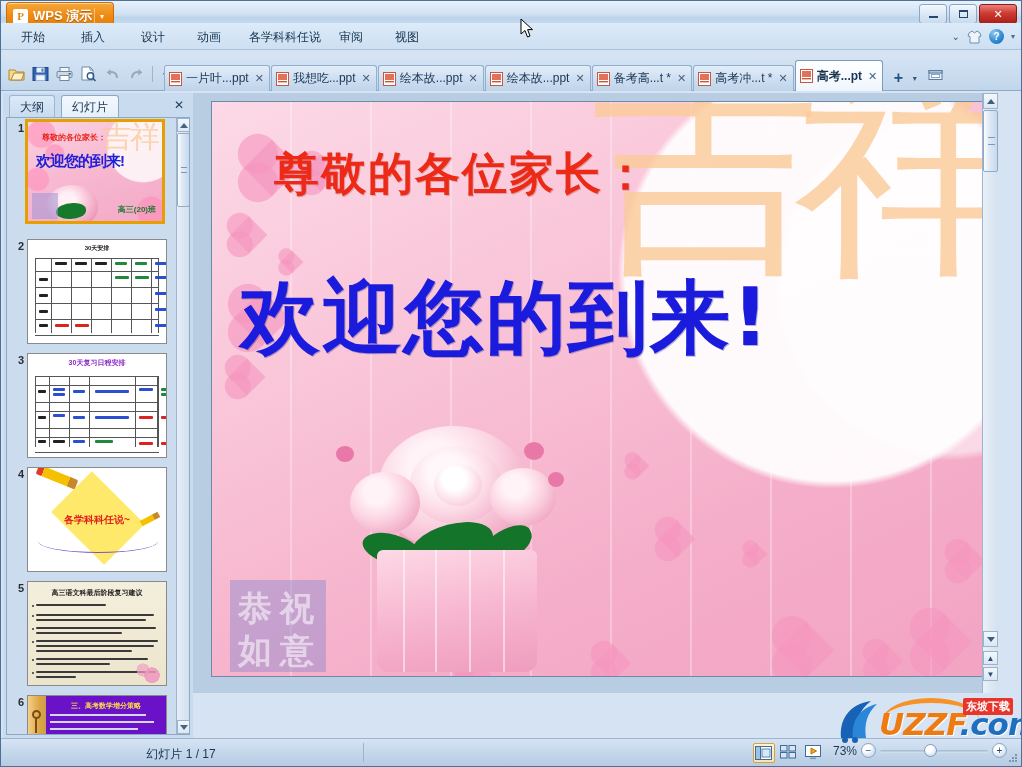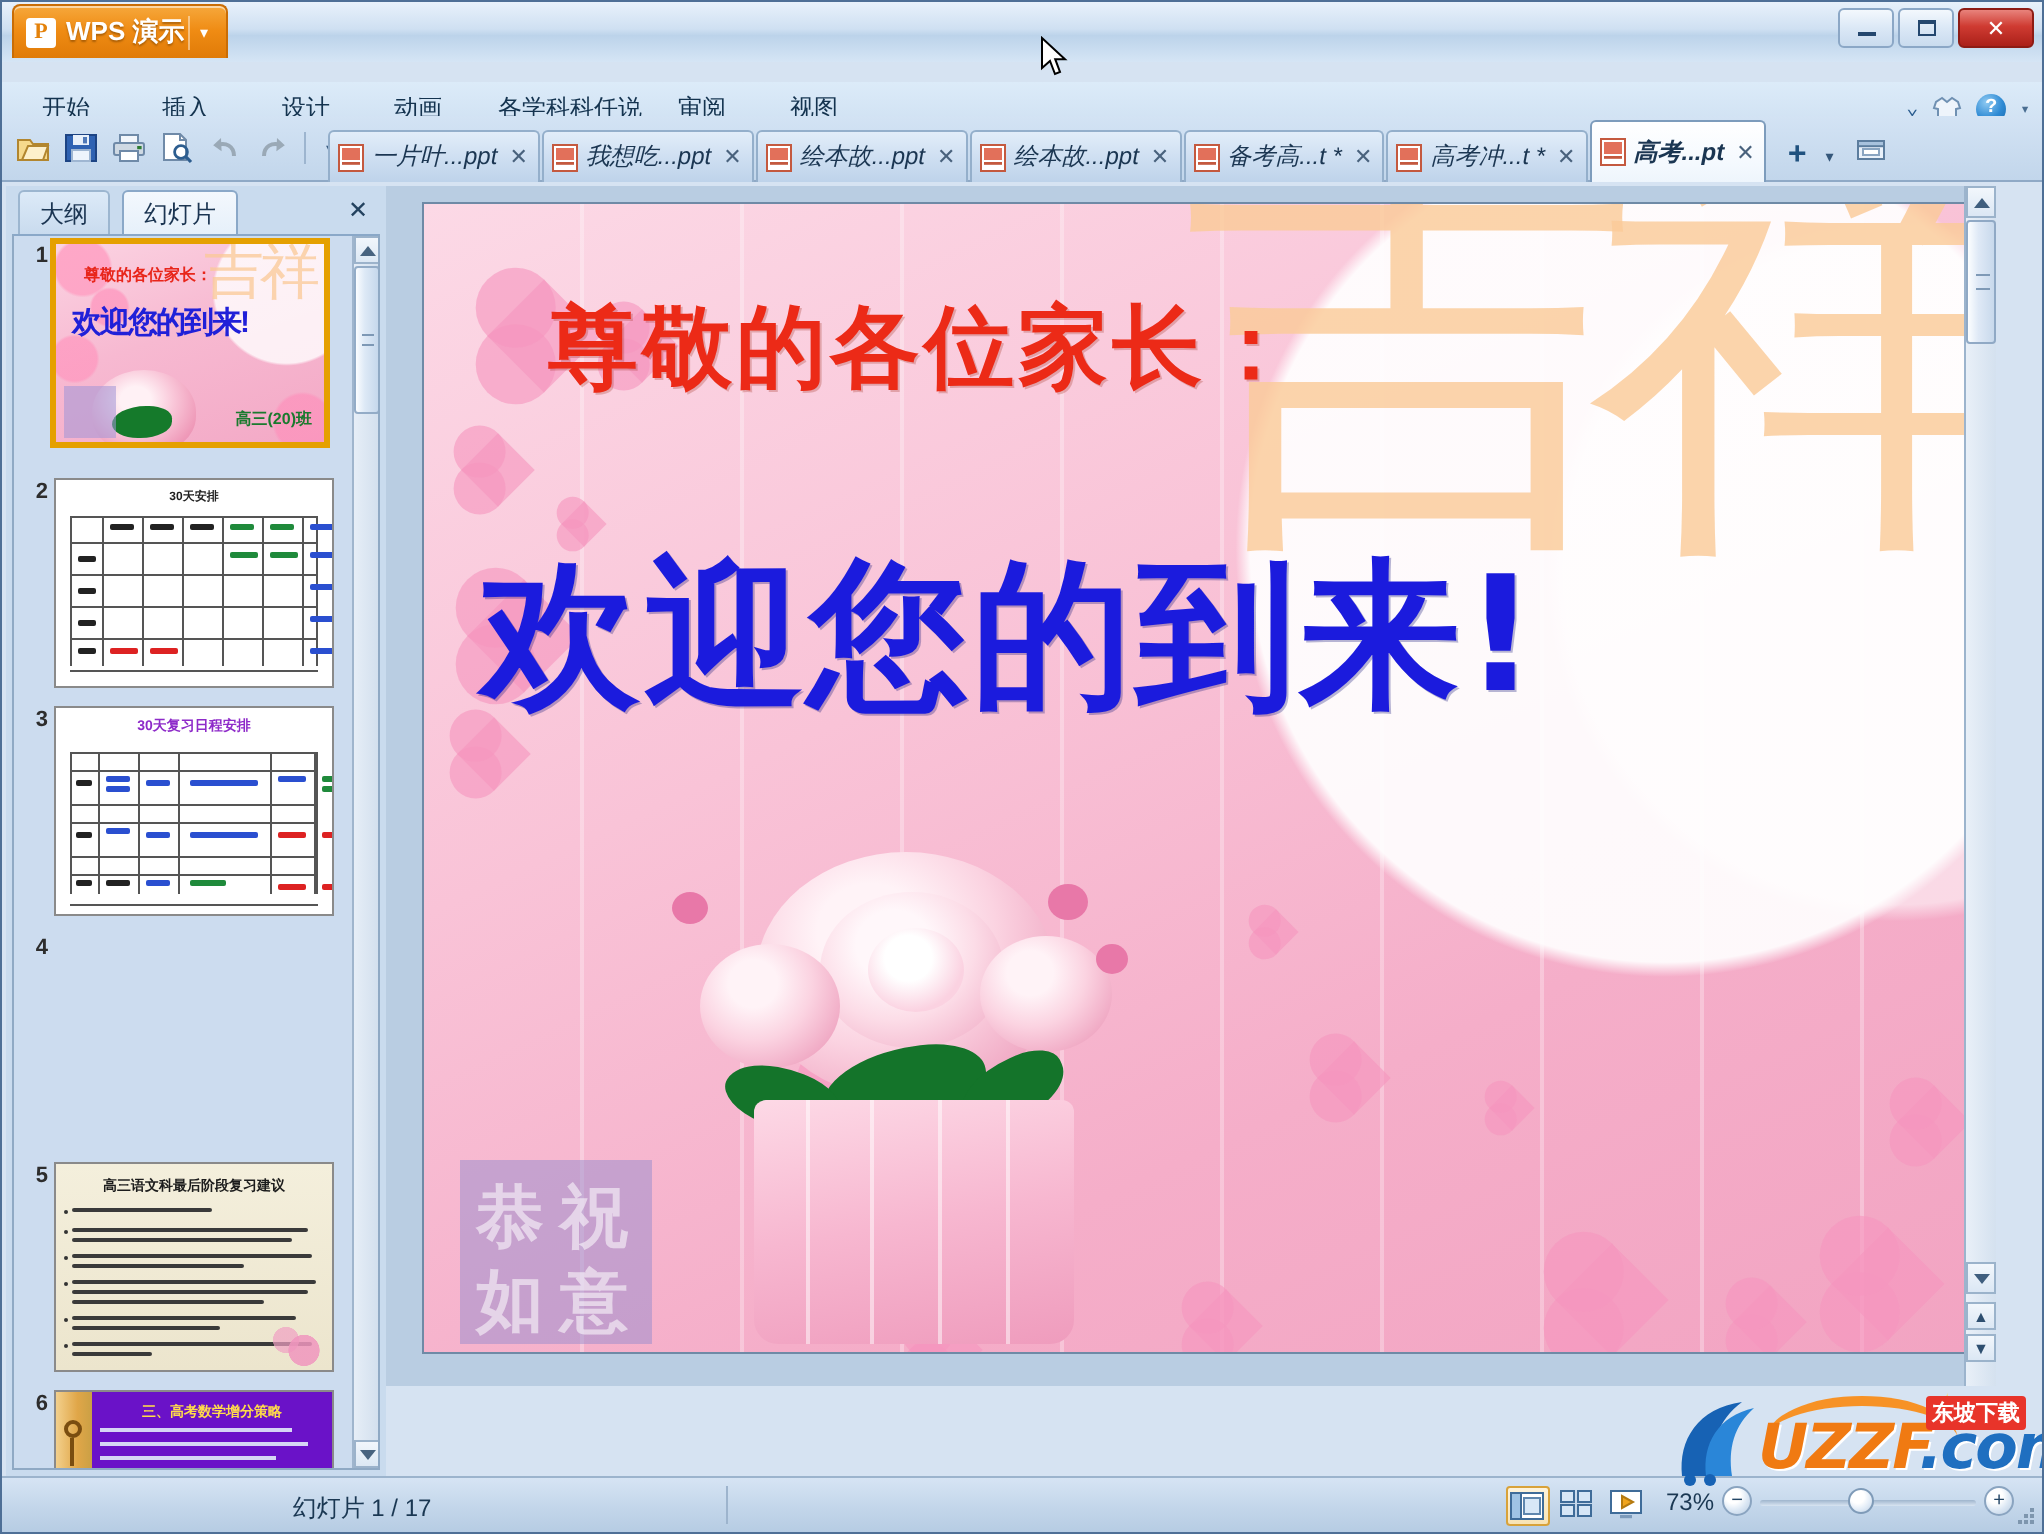--- a/index.html
+++ b/index.html
@@ -81,24 +81,23 @@
   }
   .winbtn .gl { position:absolute; left:0; top:0; width:100%; height:100%;
     display:flex; align-items:center; justify-content:center;
     font-size:10px; color:#24476e; }
   .winbtn.close .gl { color:#fff; font-weight:bold; font-size:11px; }
   .min-bar { width:9px; height:2px; background:#24476e; margin-top:5px; }
   .max-sq { width:9px; height:8px; border:1px solid #24476e; border-top-width:2px; }
 
   
   #menubar {
-    position:absolute; left:0; top:40px; width:1020px; height:27px;
+    position:absolute; left:0; top:22px; width:1020px; height:27px;
     background: linear-gradient(180deg,#dcebf9 0%,#cddff1 100%);
     border-bottom:1px solid #a9c2dc;
-    font-family:Liberation Mono, monospace;
   }
   #menubar .mi {
     position:absolute; top:5px; height:18px; padding:0 8px; line-height:18px;
     font-size:12px; color:#14334f; cursor:pointer; white-space:nowrap;
   }
   #menu-right { position:absolute; right:6px; top:6px; display:flex; align-items:center; gap:7px; }
   .mr-chev { color:#2a5c8f; font-size:10px; cursor:pointer; }
   .mr-skin {
     width:15px; height:14px; position:relative; cursor:pointer;
   }
@@ -109,21 +108,20 @@
     color:#fff; font-size:10px; font-weight:bold; text-align:center; line-height:15px;
     cursor:pointer;
   }
   .mr-caret { color:#4a6e92; font-size:8px; cursor:pointer; }
 
   
   #tabrow {
     position:absolute; left:0; top:57px; width:1020px; height:33px;
     background: linear-gradient(180deg,#d3e3f4 0%,#c2d6eb 100%);
     border-bottom:1px solid #8fa9c6;
-    font-style:italic;
   }
   #quicktools { position:absolute; left:4px; top:5px; display:flex; align-items:center; gap:2px; }
   .qt { width:22px; height:22px; position:relative; cursor:pointer; }
   .qt svg { position:absolute; left:3px; top:3px; }
   .qt-sep { width:1px; height:16px; background:#9db5cf; margin:0 3px; }
   .qt-caret { width:14px; height:22px; color:#3b5e82; font-size:8px; text-align:center; line-height:24px; cursor:pointer; }
 
   #doctabs { position:absolute; left:163px; top:0px; height:33px; display:flex; align-items:flex-end; }
   .dtab {
     height:26px; margin-right:1px; padding:0 5px 0 4px;
@@ -776,20 +774,27 @@
               <div class="blob" style="left:126px;top:66px;width:10px;background:#dd2222;"></div>
               <div class="blob" style="left:3px;top:14px;width:8px;background:#222;"></div>
               <div class="blob" style="left:3px;top:40px;width:8px;background:#222;"></div>
               <div class="blob" style="left:3px;top:64px;width:8px;background:#222;"></div>
             </div>
           </div>
         </div>
 
         <div class="thumbrow">
           <div class="thumbnum">4</div>
+          <div class="thumb">
+            <div class="t4pad"></div>
+            <div class="t4pen"></div>
+            <div class="t4pen2"></div>
+            <div class="t4curve"></div>
+            <div class="t4txt">各学科科任说~</div>
+          </div>
         </div>
 
         <div class="thumbrow">
           <div class="thumbnum">5</div>
           <div class="thumb">
             <div class="t5bg"></div>
             <div class="t5hdr">高三语文科最后阶段复习建议</div>
             <div class="t5dot" style="top:23px"></div>
               <div class="t5line" style="top:22px;width:70px"></div>
             <div class="t5dot" style="top:33px"></div>

